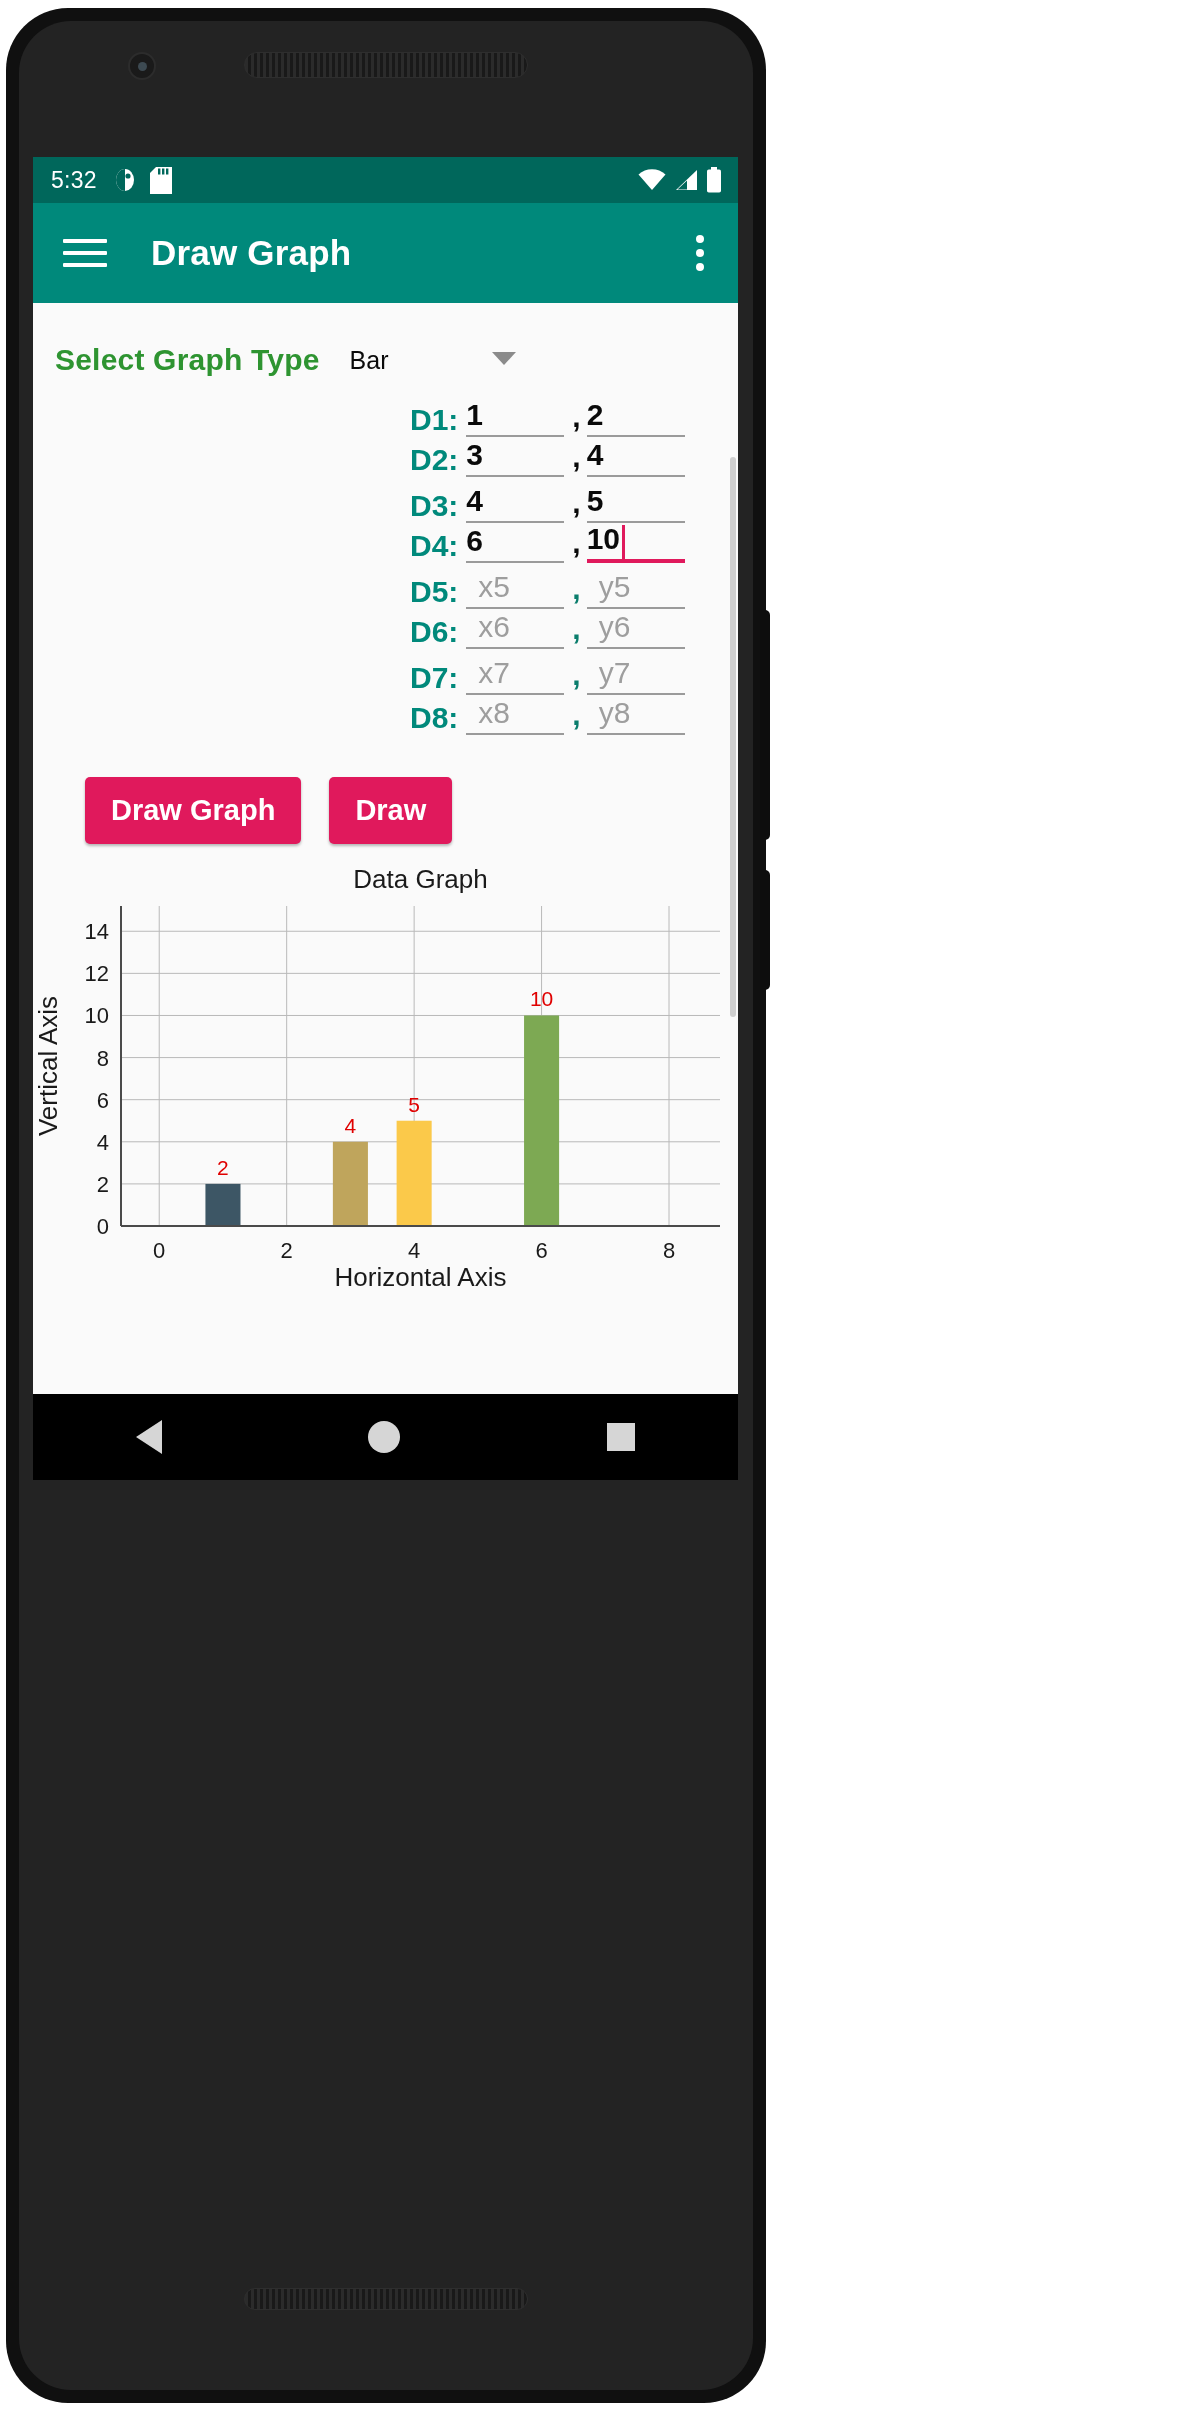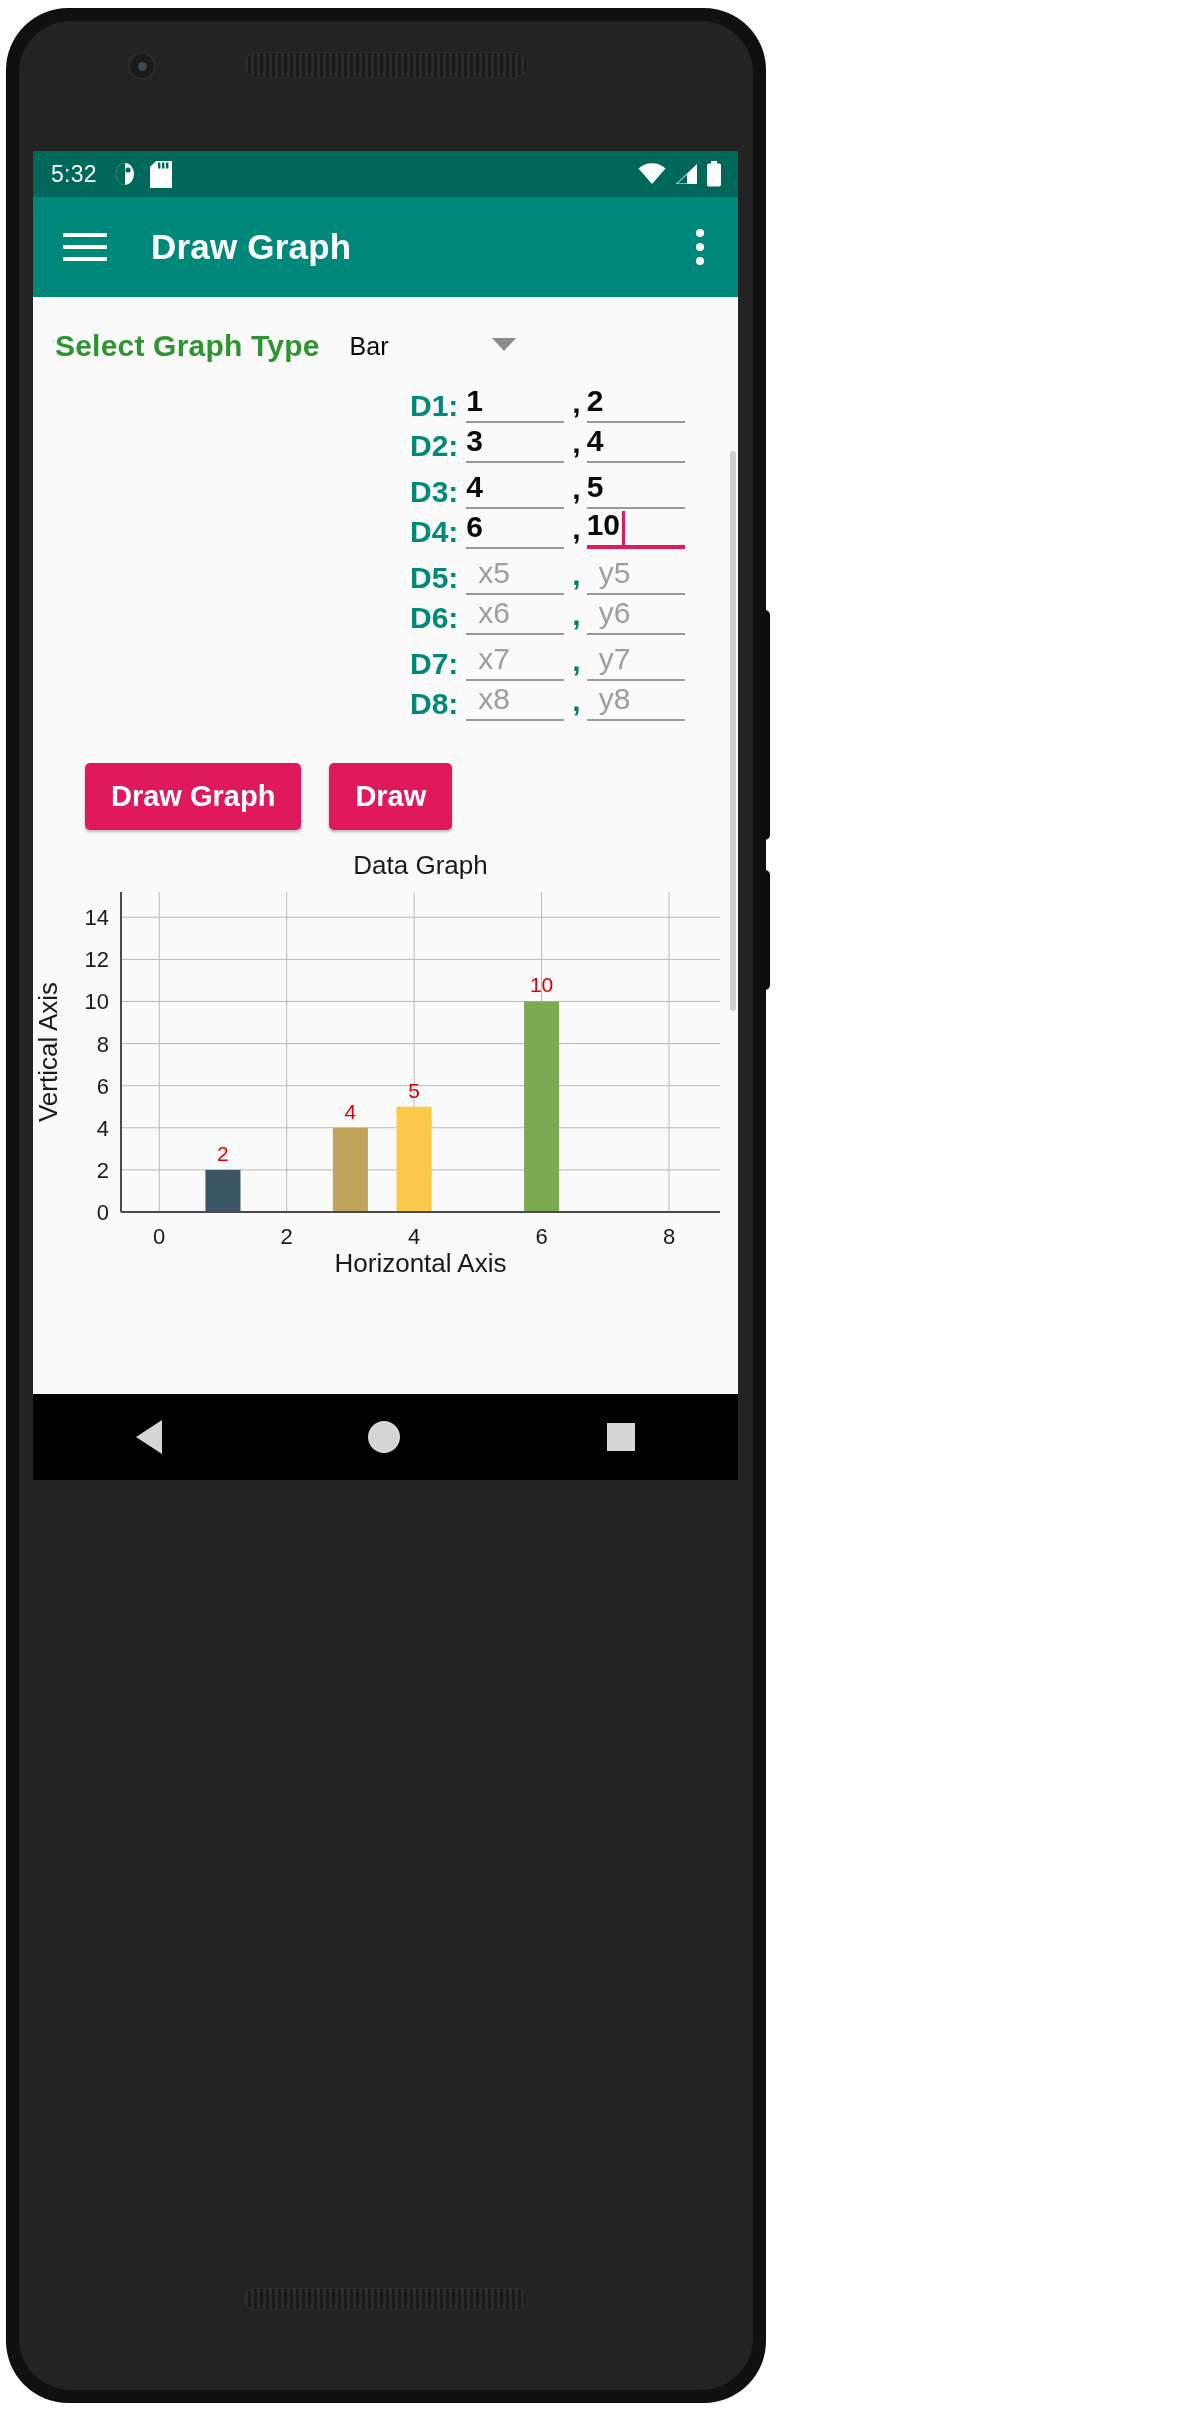--- a/index.html
+++ b/index.html
@@ -56,21 +56,21 @@
   .bottom-speaker {
     position: absolute; left: 244px; top: 2288px;
     width: 284px; height: 22px;
     background: #1b1b1b; border-radius: 11px;
     border: 1px solid #2e2e2e;
     background-image: repeating-linear-gradient(90deg,#2b2b2b 0 3px,#191919 3px 6px);
   }
 
   
   .screen {
-    position: absolute; left: 33px; top: 151px;
+    position: absolute; left: 33px; top: 157px;
     width: 705px; height: 1243px;
     background: #fafafa;
     overflow: hidden;
   }
 
   
   .statusbar {
     position: relative; height: 46px; width: 100%;
     background: #00675b;
     display: flex; align-items: center;
@@ -103,21 +103,21 @@
   .hamburger span { display: block; height: 4px; background: #fff; border-radius: 1px; width: 100%; }
   .appbar-title {
     color: #ffffff; font-size: 35px; font-weight: 700;
     margin-left: 44px; letter-spacing: .2px;
   }
   .appbar-spacer { flex: 1; }
   .kebab { width: 8px; display: flex; flex-direction: column; gap: 6px; align-items: center; cursor: pointer; padding: 4px 12px; box-sizing: content-box; }
   .kebab i { width: 8px; height: 8px; border-radius: 50%; background: #fff; display: block; }
 
   
-  .content { position: relative; background: #fafafa; height: 1017px; padding: 0 0 0 0; }
+  .content { position: relative; background: #fafafa; height: 1017px; padding: 0 0 0 0; margin-top: 8px; }
 
   .row-type {
     display: flex; align-items: center;
     padding: 32px 0 0 22px;
   }
   .lbl-graph-type {
     color: #2e9431; font-size: 30px; font-weight: 700;
     letter-spacing: .2px;
   }
   .spinner {

